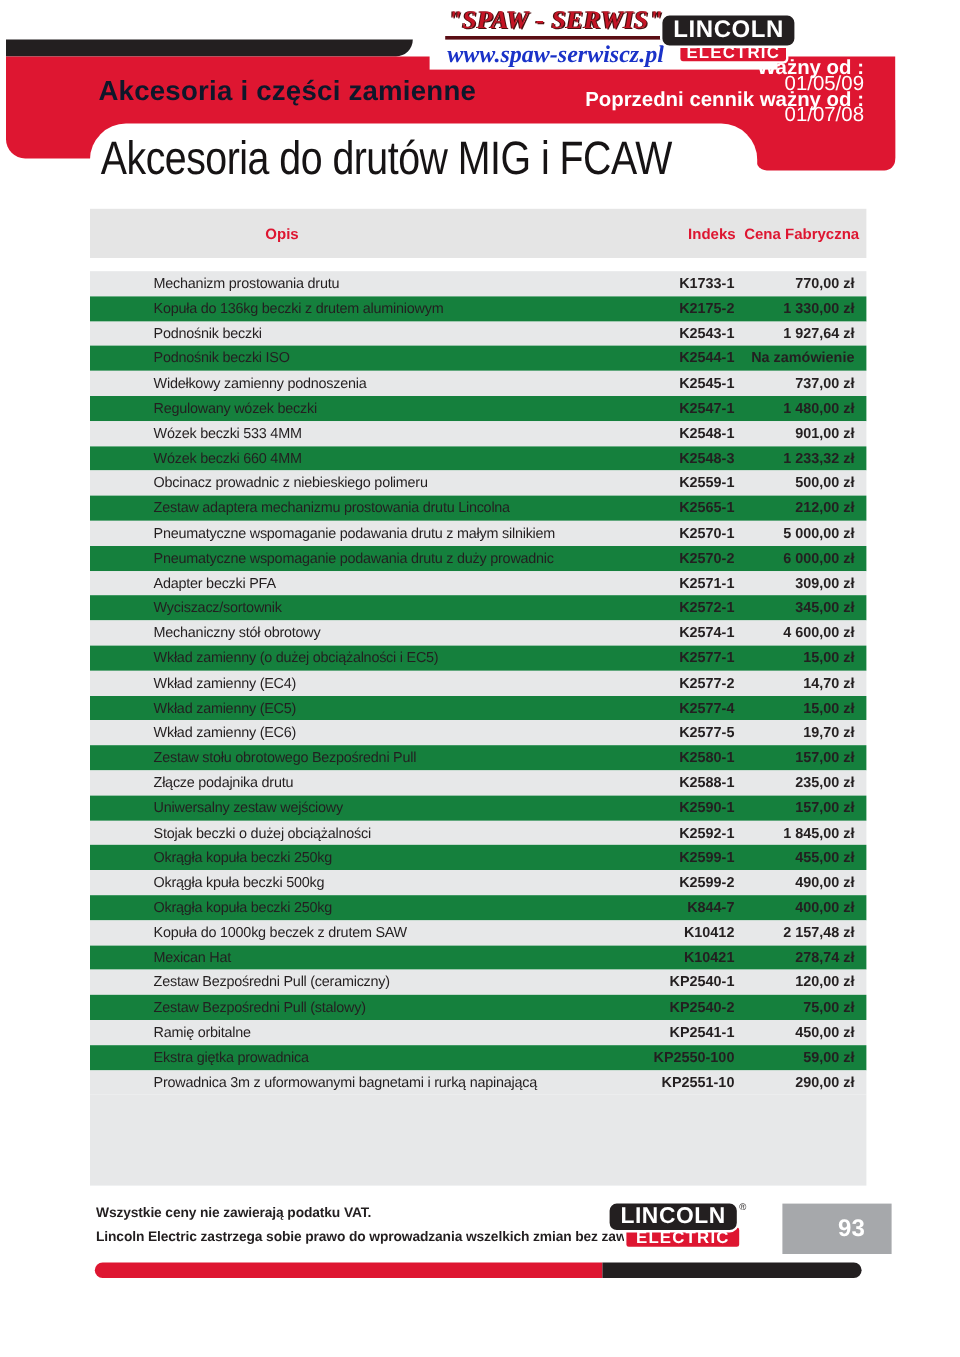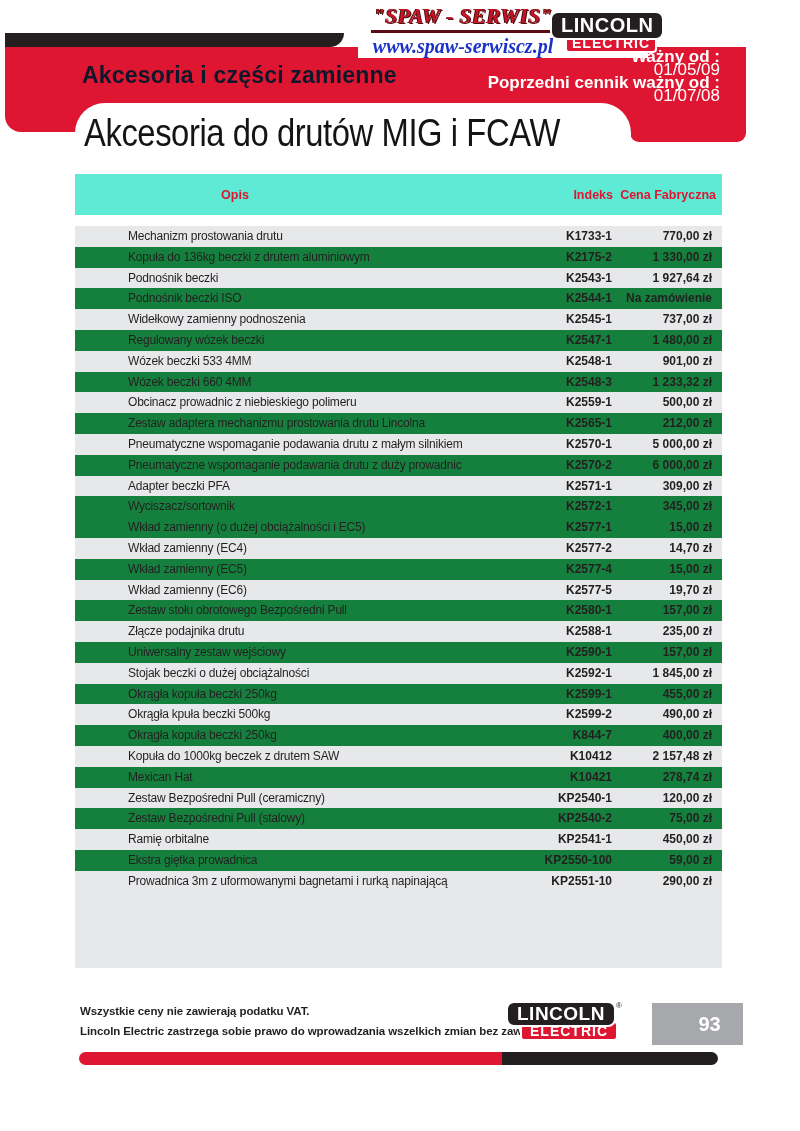--- a/index.html
+++ b/index.html
@@ -52,21 +52,21 @@
 
   
   .title-box { position:absolute; left:75px; top:103px; width:556px; height:70px;
                background:#ffffff; border-radius:30px 30px 0 0; z-index:3; }
   .page-title { position:absolute; left:9px; top:8px; color:#161314;
                 font-size:39px; font-weight:normal; white-space:nowrap;
                 transform:scaleX(.84); transform-origin:left center; letter-spacing:-.5px; }
 
   
   .table { position:absolute; left:75px; top:174px; width:647px; z-index:2; }
-  .thead { position:relative; height:41px; background:#5eead4; }
+  .thead { position:relative; height:41px; background:#e5e5e5; }
   .thead .h { position:absolute; top:14px; color:#de1631; font-weight:bold; font-size:12.5px; }
   .h-desc  { left:0; width:320px; text-align:center; }
   .h-index { right:109px; width:120px; text-align:right; }
   .h-price { right:6px; width:140px; text-align:right; }
   .thead-gap { height:11px; background:#ffffff; }
   .row { position:relative; height:20.8px; }
   .row.odd { background:#e7e8e9; }
   .row.even{ background:#15803d; }
   .cell { position:absolute; top:0; line-height:20.8px; font-size:12px; color:#231f20; }
   .c-desc  { left:53px; right:230px; letter-spacing:-.2px; white-space:nowrap; }
@@ -193,20 +193,25 @@
         <div class="row odd">
           <div class="cell c-desc">Adapter beczki PFA</div>
           <div class="cell c-index">K2571-1</div>
           <div class="cell c-price">309,00 zł</div>
         </div>
         <div class="row even">
           <div class="cell c-desc">Wyciszacz/sortownik</div>
           <div class="cell c-index">K2572-1</div>
           <div class="cell c-price">345,00 zł</div>
         </div>
+        <div class="row odd">
+          <div class="cell c-desc">Mechaniczny stół obrotowy</div>
+          <div class="cell c-index">K2574-1</div>
+          <div class="cell c-price">4 600,00 zł</div>
+        </div>
         <div class="row even">
           <div class="cell c-desc">Wkład zamienny (o dużej obciążalności i EC5)</div>
           <div class="cell c-index">K2577-1</div>
           <div class="cell c-price">15,00 zł</div>
         </div>
         <div class="row odd">
           <div class="cell c-desc">Wkład zamienny (EC4)</div>
           <div class="cell c-index">K2577-2</div>
           <div class="cell c-price">14,70 zł</div>
         </div>

